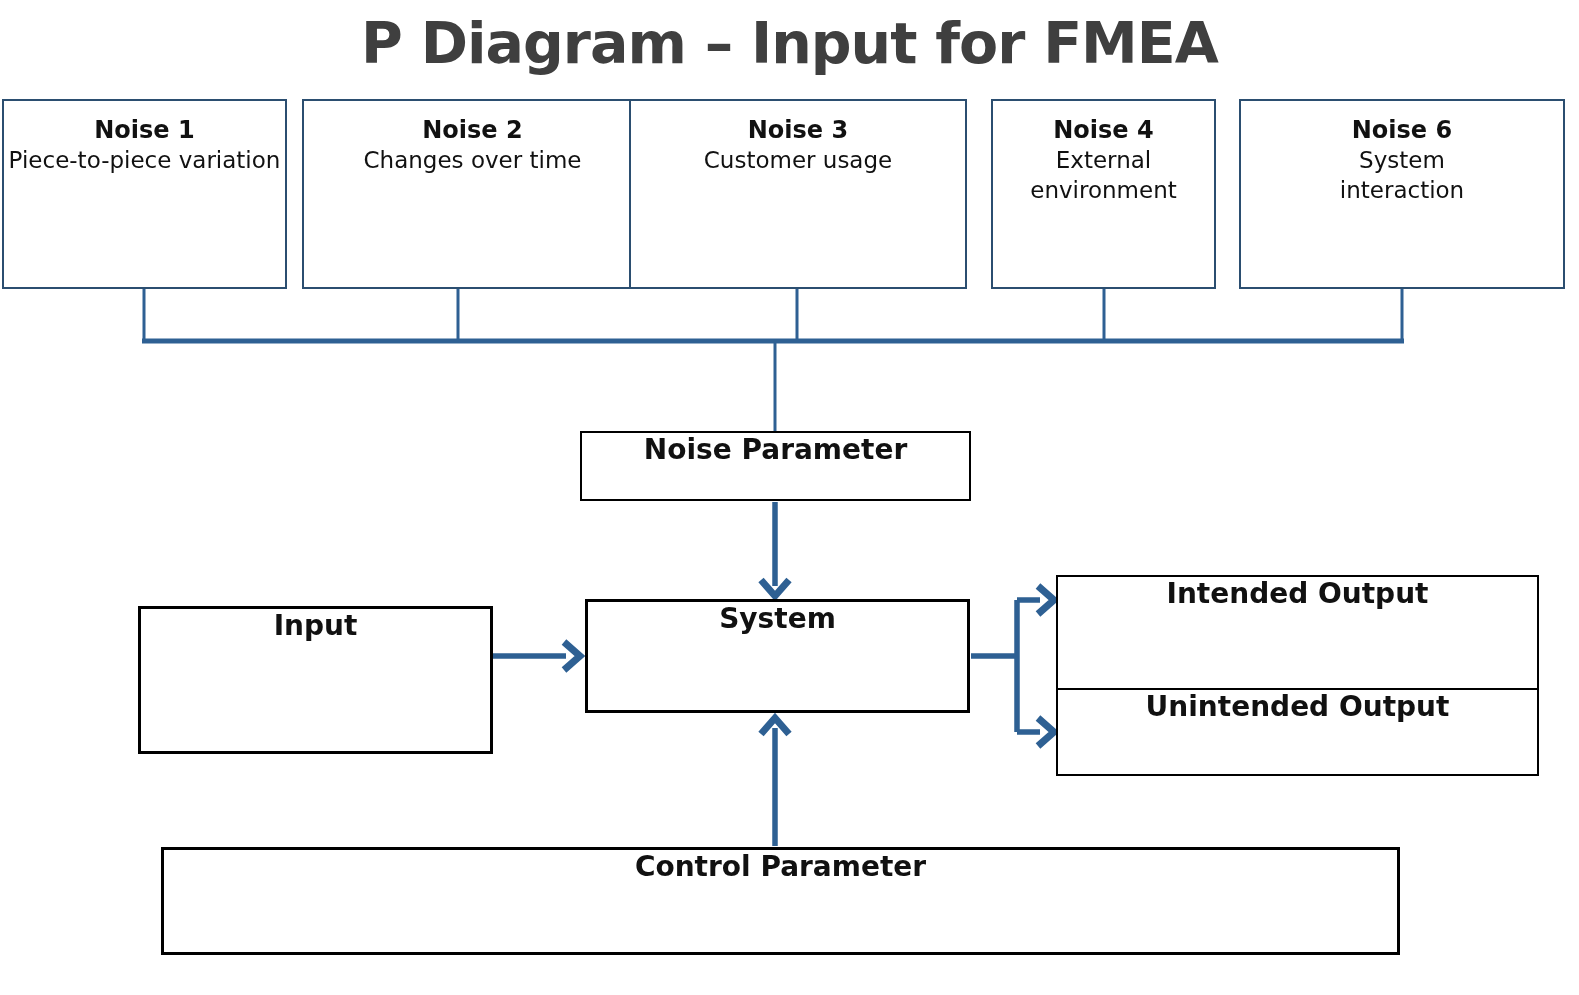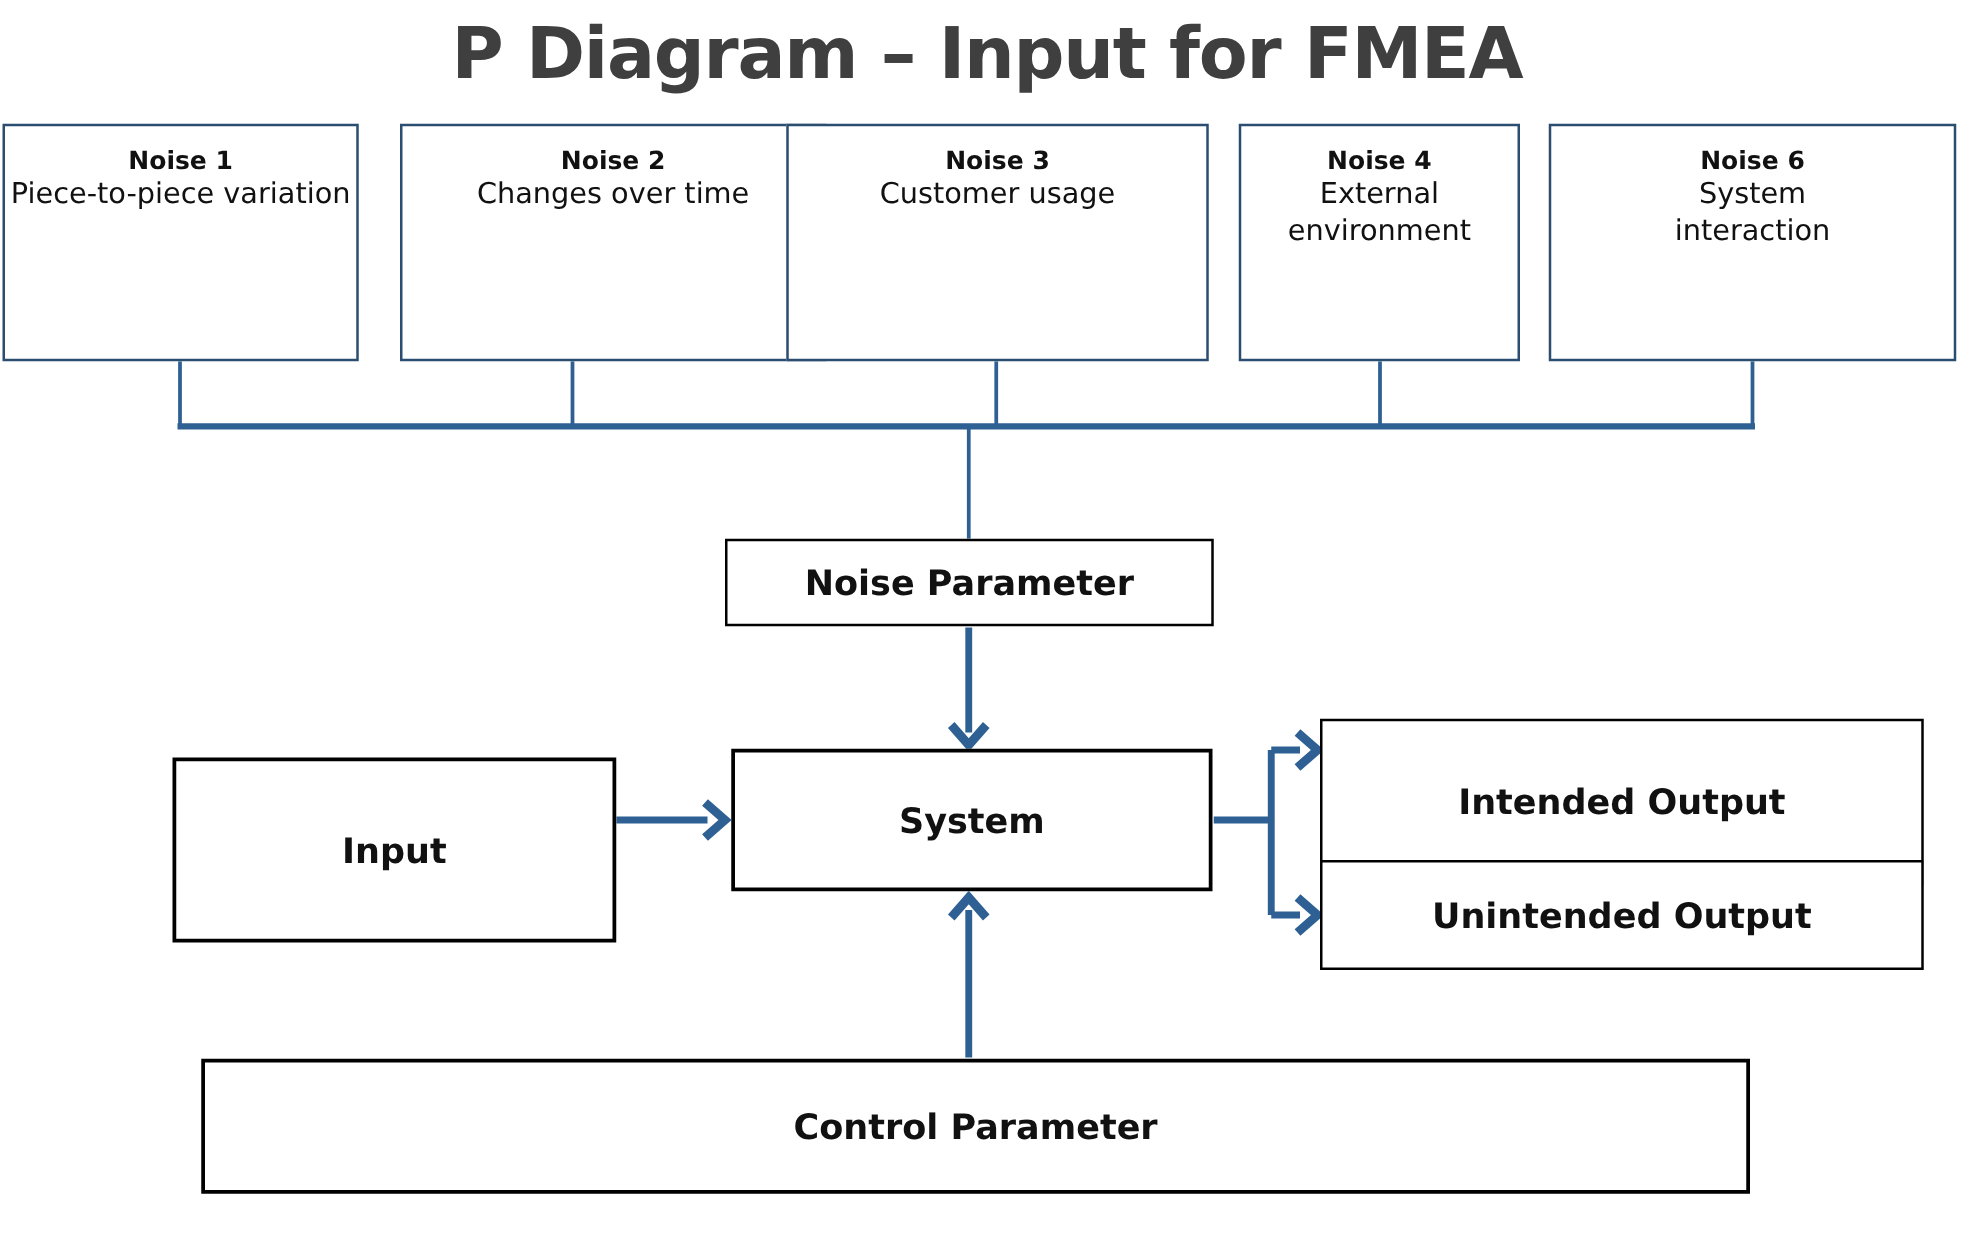--- a/index.html
+++ b/index.html
@@ -42,32 +42,31 @@
   svg.connectors .shaft { fill: none; stroke: var(--connector); stroke-width: 5.5; }
   svg.connectors .head  { fill: none; stroke: var(--connector); stroke-width: 7; stroke-linejoin: miter; }
   .box { position: absolute; background: #fff; }
   .noise {
     border: 2px solid var(--noise-border);
     top: 99px;
     height: 190px;
     text-align: center;
     padding-top: 14px;
   }
-  .noise .bh { font-weight: bold; font-size: 20px; line-height: 1.3; }
+  .noise .bh { font-weight: bold; font-size: 24px; line-height: 1.3; }
   .noise .bd { font-size: 23px; line-height: 1.3; }
   .n1 { left: 2px;    width: 285px; }
-  .n2 { left: 320px;  width: 341px; }
+  .n2 { left: 302px;  width: 341px; }
   .n3 { left: 629px;  width: 338px; }
   .n4 { left: 991px;  width: 225px; }
   .n5 { left: 1239px; width: 326px; }
   .n5 .bd { max-width: 180px; margin: 0 auto; }
   .node {
     border: 2px solid var(--node-border);
     display: flex;
-    align-items: center;
     justify-content: center;
     text-align: center;
     font-weight: bold;
     font-size: 28px;
   }
   .np        { left: 580px;  top: 431px; width: 391px;  height: 70px; }
   .input     { left: 138px;  top: 582px; width: 355px;  height: 148px; border-width: 3px; margin-top: 24px; }
   .system    { left: 585px;  top: 599px; width: 385px;  height: 114px; border-width: 3px; }
   .intended  { left: 1056px; top: 534px; width: 483px;  height: 133px; margin-top: 41px; }
   .unintended{ left: 1056px; top: 688px; width: 483px;  height: 88px; }

